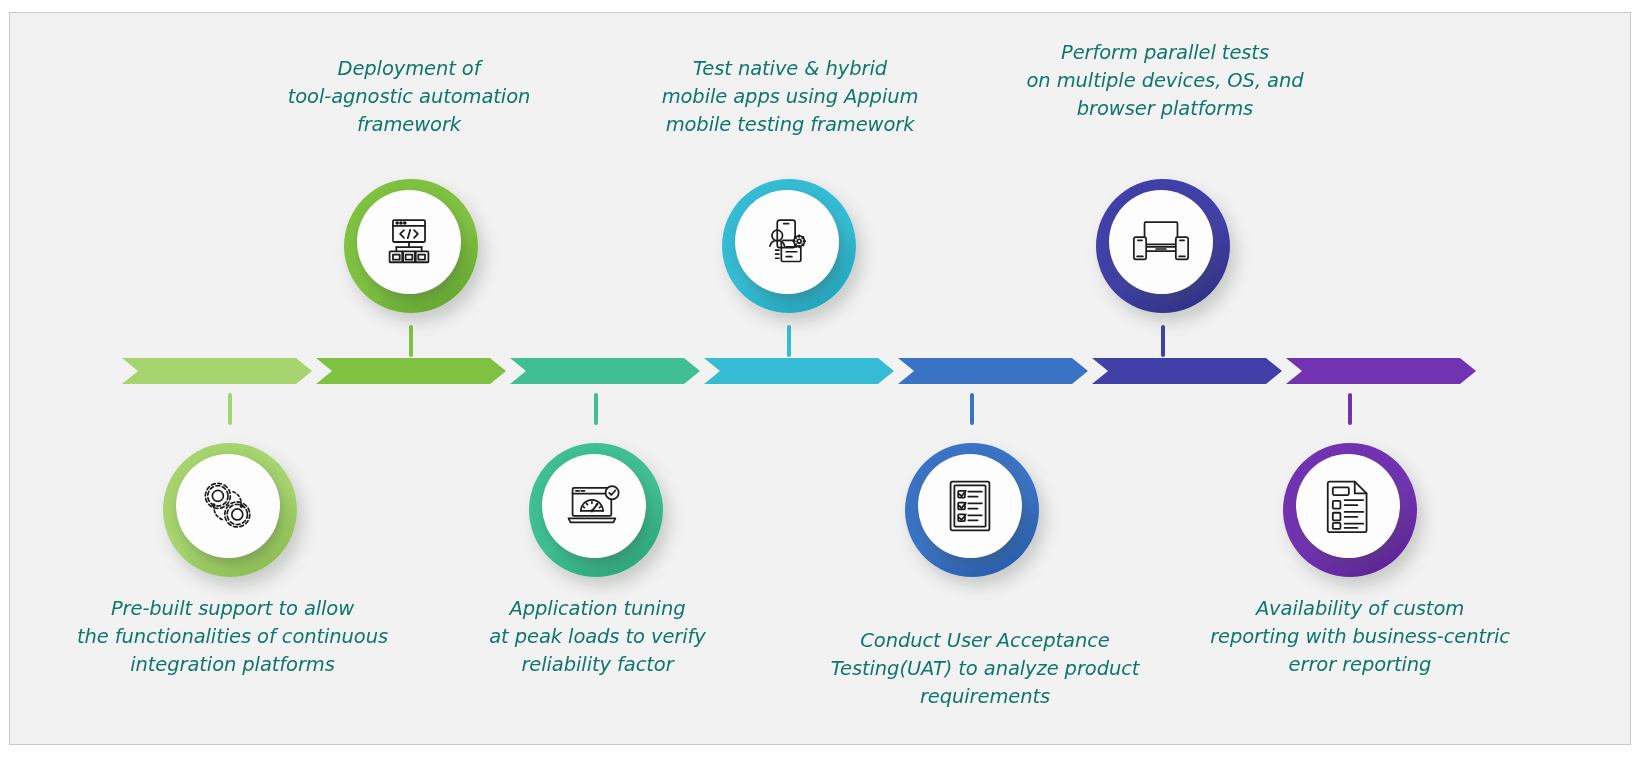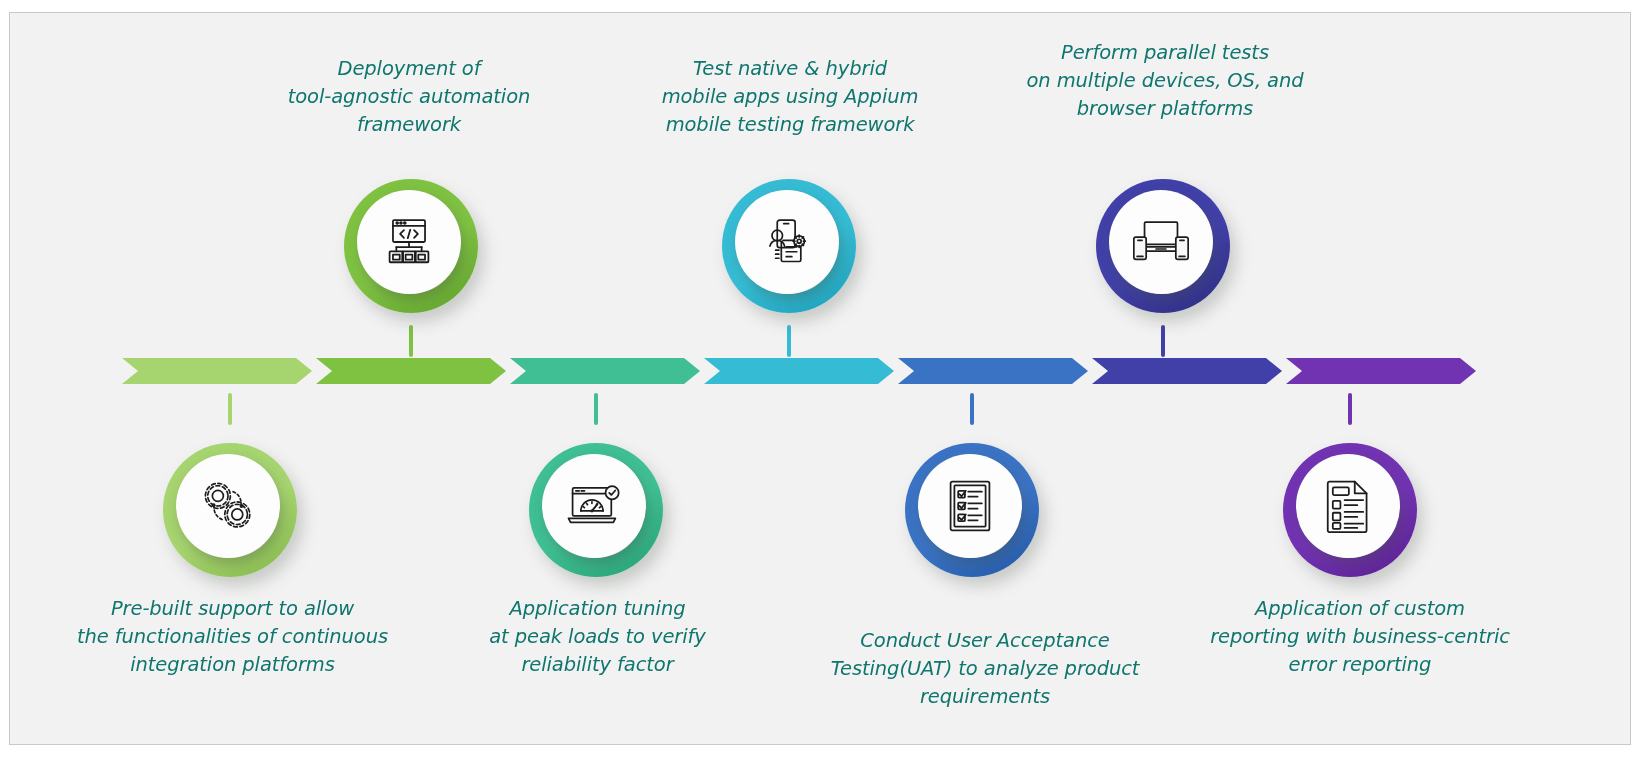--- a/index.html
+++ b/index.html
@@ -284,18 +284,18 @@
 browser platforms</div>
       <div class="caption" style="left: 65px; top: 582px; width: 315px;">Pre-built support to allow
 the functionalities of continuous
 integration platforms</div>
       <div class="caption" style="left: 440px; top: 582px; width: 295px; font-style: italic;">Application tuning
 at peak loads to verify
 reliability factor</div>
       <div class="caption" style="left: 815px; top: 582px; width: 320px; margin-top: 32px;">Conduct User Acceptance
 Testing(UAT) to analyze product
 requirements</div>
-      <div class="caption" style="left: 1190px; top: 582px; width: 320px;">Application of custom
+      <div class="caption" style="left: 1190px; top: 582px; width: 320px;">Availability of custom
 reporting with business-centric
 error reporting</div>
     </div>
 
 </div>
 
 </body></html>

